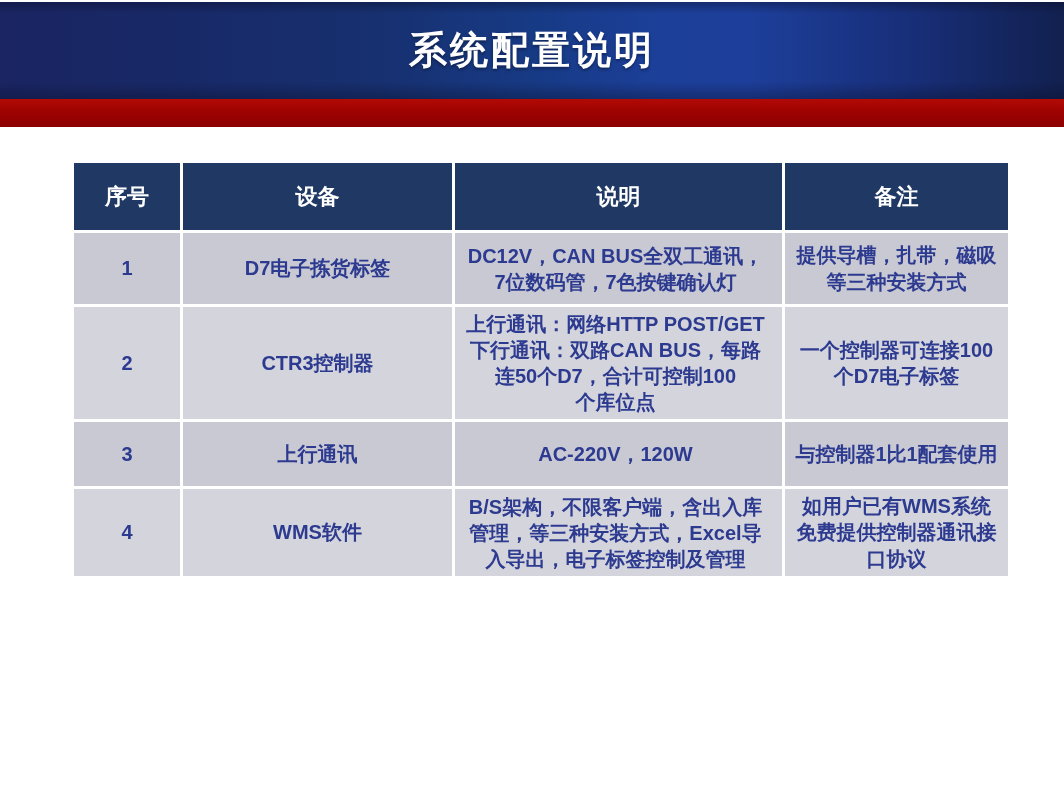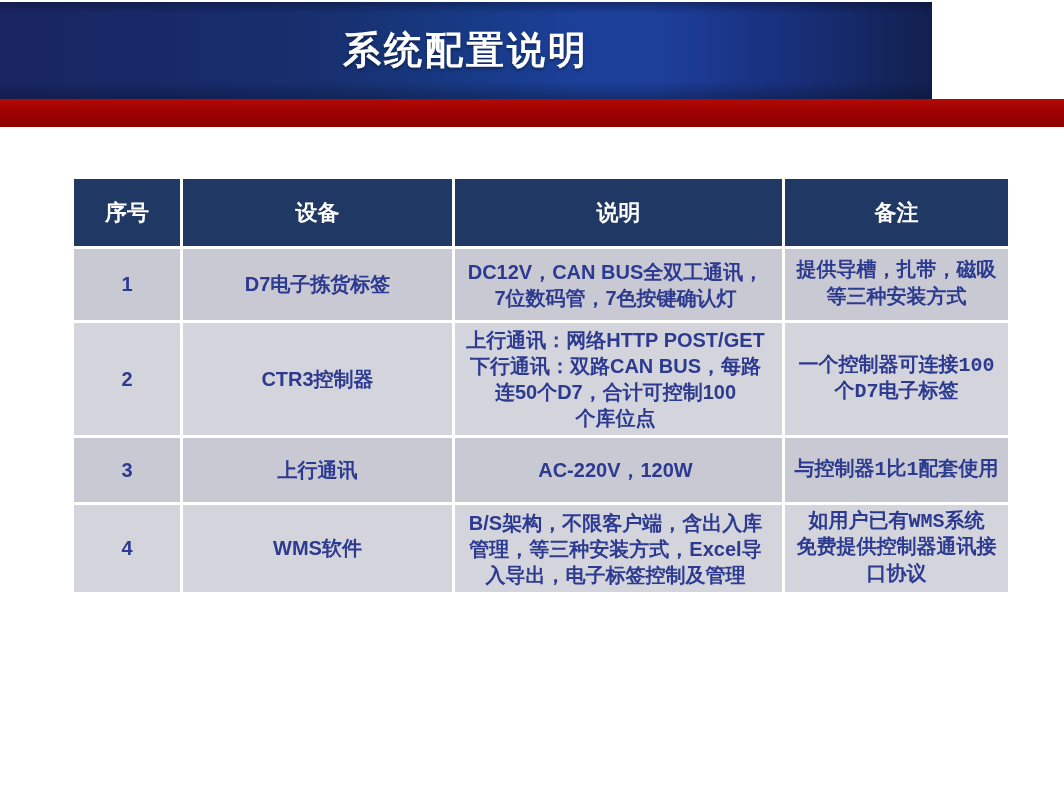--- a/index.html
+++ b/index.html
@@ -10,21 +10,21 @@
   }
   .slide {
     position: relative;
     width: 1064px; height: 797px;
     background: #ffffff;
   }
 
   
   .banner {
     position: absolute; top: 2px; left: 0;
-    width: 932px; height: 97px;
+    width: 1064px; height: 97px;
     background-image:
       linear-gradient(180deg, rgba(8,12,38,0.38) 0%, rgba(8,12,38,0) 12%,
                       rgba(8,12,38,0) 82%, rgba(8,12,38,0.35) 100%),
       linear-gradient(90deg, #1a2562 0%, #182968 18%, #17306f 35%,
                       #173a85 50%, #1c3f99 62%, #1d3f9b 70%,
                       #182f7a 85%, #12204f 100%);
     display: flex; align-items: center; justify-content: center;
   }
   .banner h1 {
     color: #ffffff;
@@ -36,21 +36,21 @@
 
   
   .red-bar {
     position: absolute; top: 99px; left: 0;
     width: 1064px; height: 28px;
     background: linear-gradient(180deg, #b20a05 0%, #a00302 40%, var(--red-bar, #8c0000) 100%);
   }
 
   
   .table-wrap {
-    position: absolute; top: 176px; left: 71px; width: 937px;
+    position: absolute; top: 160px; left: 71px; width: 937px;
   }
   table.config {
     width: 937px;
     table-layout: fixed;
     border-collapse: collapse;
   }
   table.config th, table.config td {
     border: 3px solid #ffffff;
     vertical-align: middle;
     text-align: center;
@@ -76,21 +76,20 @@
   td.cell-description {
     text-align: left;
     padding: 4px 16px 4px 10px;
     white-space: pre-line;
     line-height: 1.3;
   }
   td.cell-remark {
     white-space: pre-line;
     line-height: 1.32;
     padding: 4px 4px;
-    font-family: Liberation Mono, monospace;
   }
 </style>
 </head>
 <body>
 
 <div class="slide">
 
   <div class="banner">
     <h1>系统配置说明</h1>
   </div>

